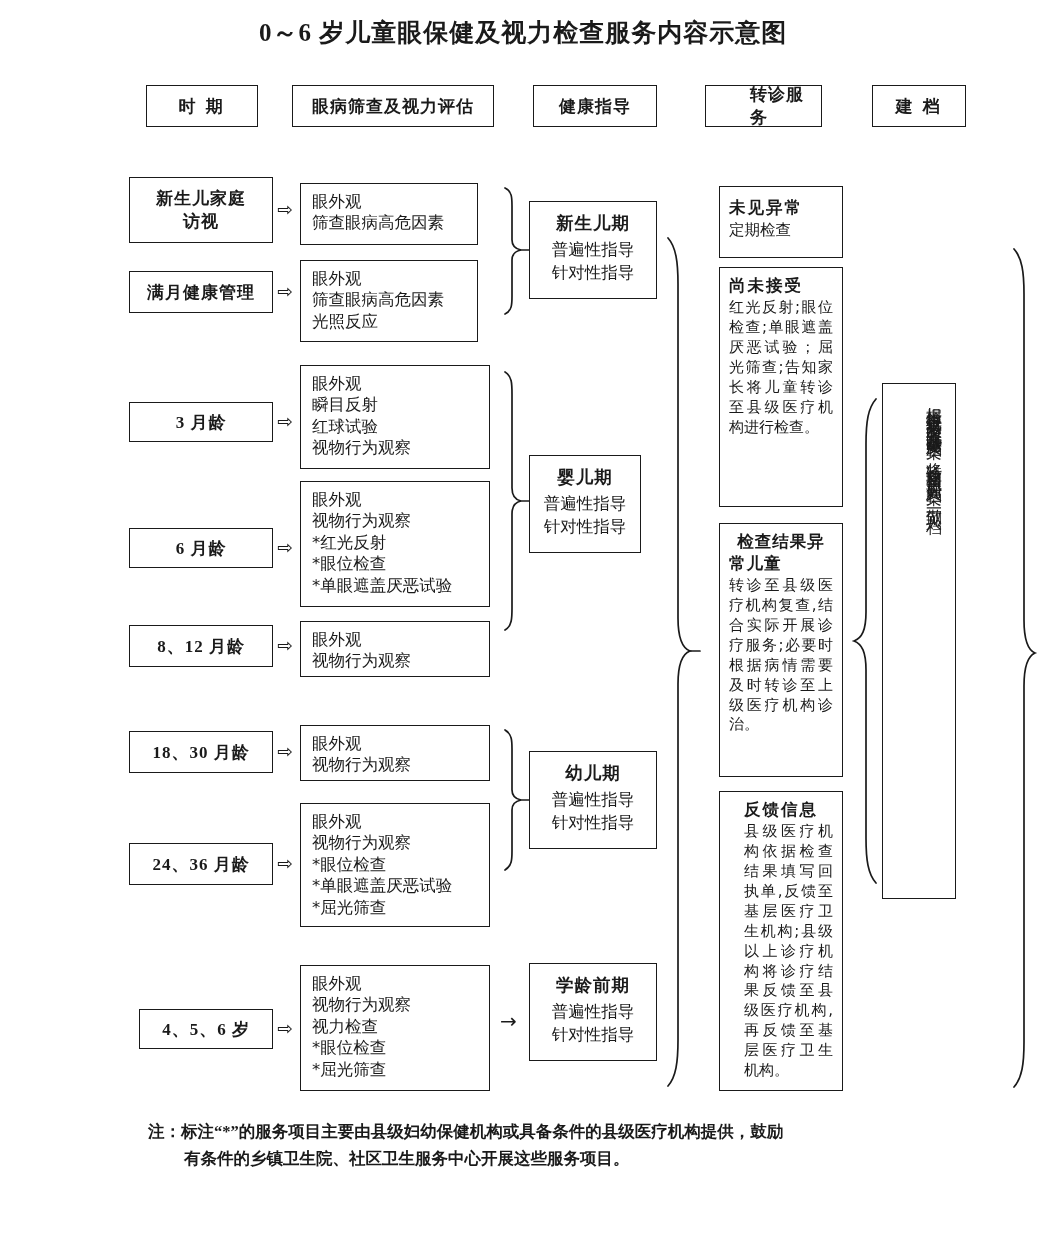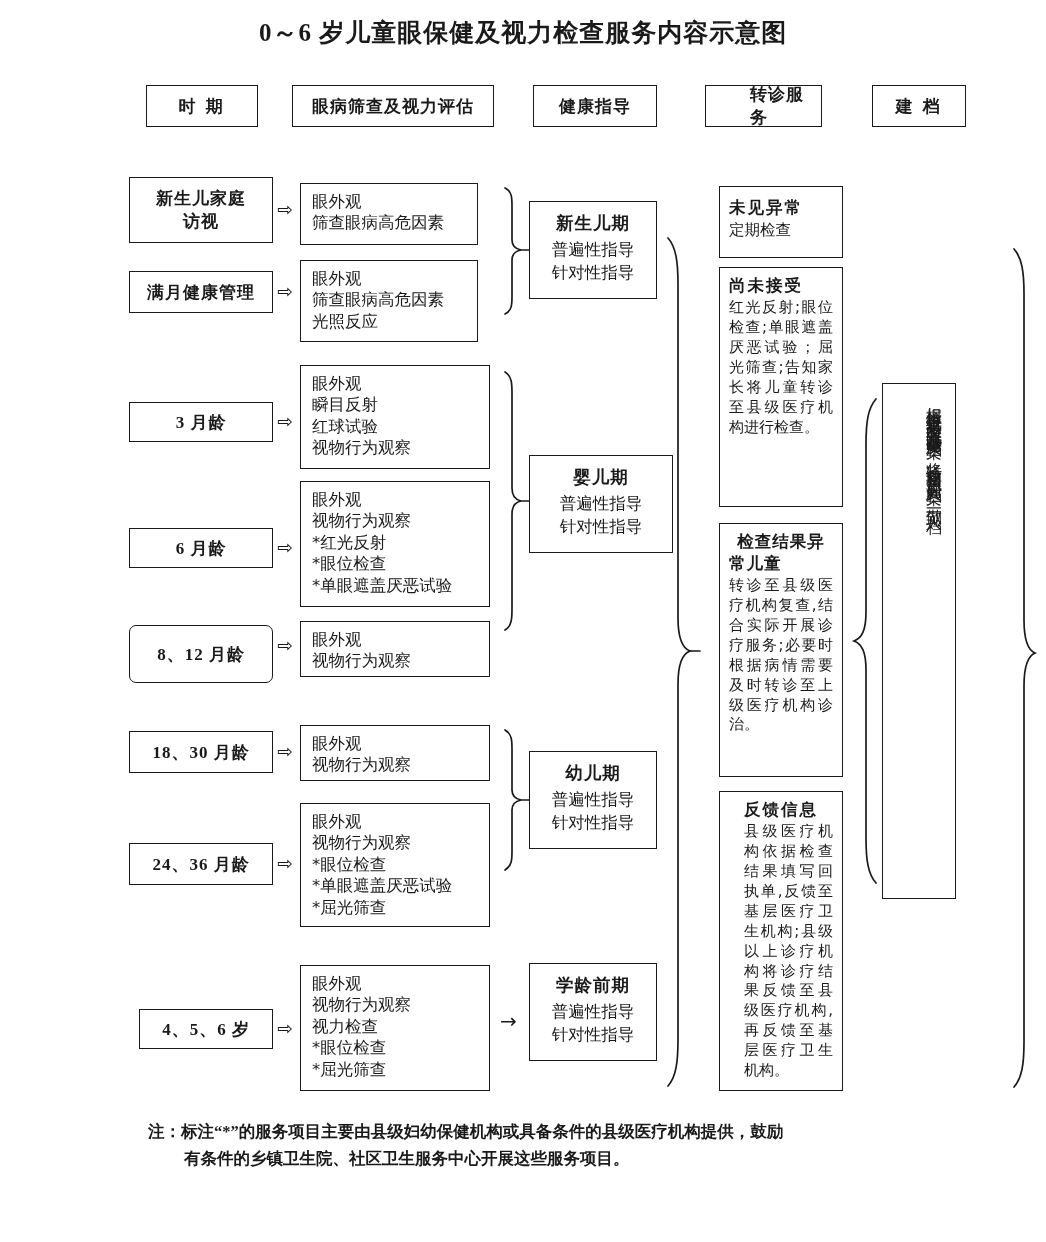--- a/index.html
+++ b/index.html
@@ -128,21 +128,21 @@
 
   <div class="box period" style="left:129px;top:177px;width:144px;height:66px;flex-direction:column;">
     <span>新生儿家庭</span>
     <span>访视</span>
   </div>
 
   <div class="box period" style="left:129px;top:402px;width:144px;height:40px;">3 月龄</div>
 
   <div class="box period" style="left:129px;top:528px;width:144px;height:40px;">6 月龄</div>
 
-  <div class="box period" style="left:129px;top:625px;width:144px;height:58px;border-radius:7px;">8、12 月龄</div>
+  <div class="box period" style="left:129px;top:625px;width:144px;height:42px;">8、12 月龄</div>
 
   <div class="box period" style="left:129px;top:731px;width:144px;height:42px;">18、30 月龄</div>
 
   <div class="box period" style="left:129px;top:843px;width:144px;height:42px;">24、36 月龄</div>
 
   <div class="box period" style="left:139px;top:1009px;width:134px;height:40px;">4、5、6 岁</div>
 
   <div class="arrow" style="left:277px;top:200px;">⇨</div>
   <div class="arrow" style="left:277px;top:282px;">⇨</div>
   <div class="arrow" style="left:277px;top:412px;">⇨</div>
@@ -203,21 +203,21 @@
     <div>*眼位检查</div>
     <div>*屈光筛查</div>
   </div>
 
   <div class="box guide" style="left:529px;top:201px;width:128px;height:98px;">
     <div class="gt">新生儿期</div>
     <div>普遍性指导</div>
     <div>针对性指导</div>
   </div>
 
-  <div class="box guide" style="left:529px;top:455px;width:144px;height:98px;">
+  <div class="box guide" style="left:529px;top:455px;width:112px;height:98px;">
     <div class="gt">婴儿期</div>
     <div>普遍性指导</div>
     <div>针对性指导</div>
   </div>
 
   <div class="box guide" style="left:529px;top:751px;width:128px;height:98px;">
     <div class="gt">幼儿期</div>
     <div>普遍性指导</div>
     <div>针对性指导</div>
   </div>

